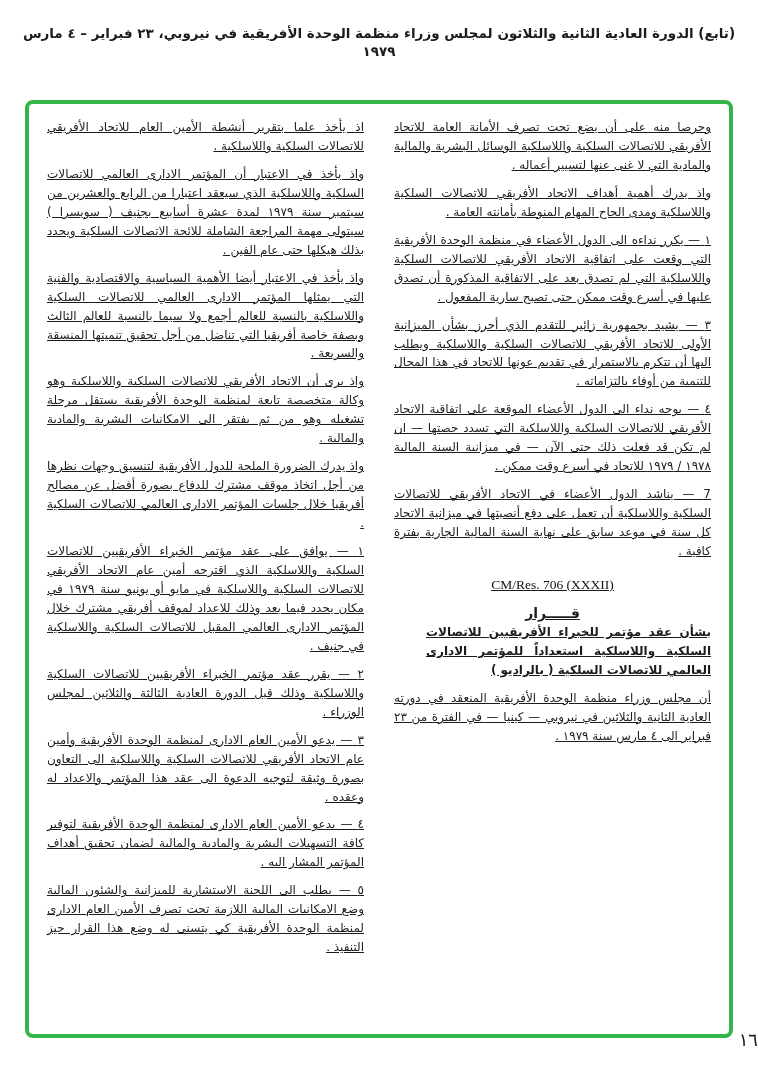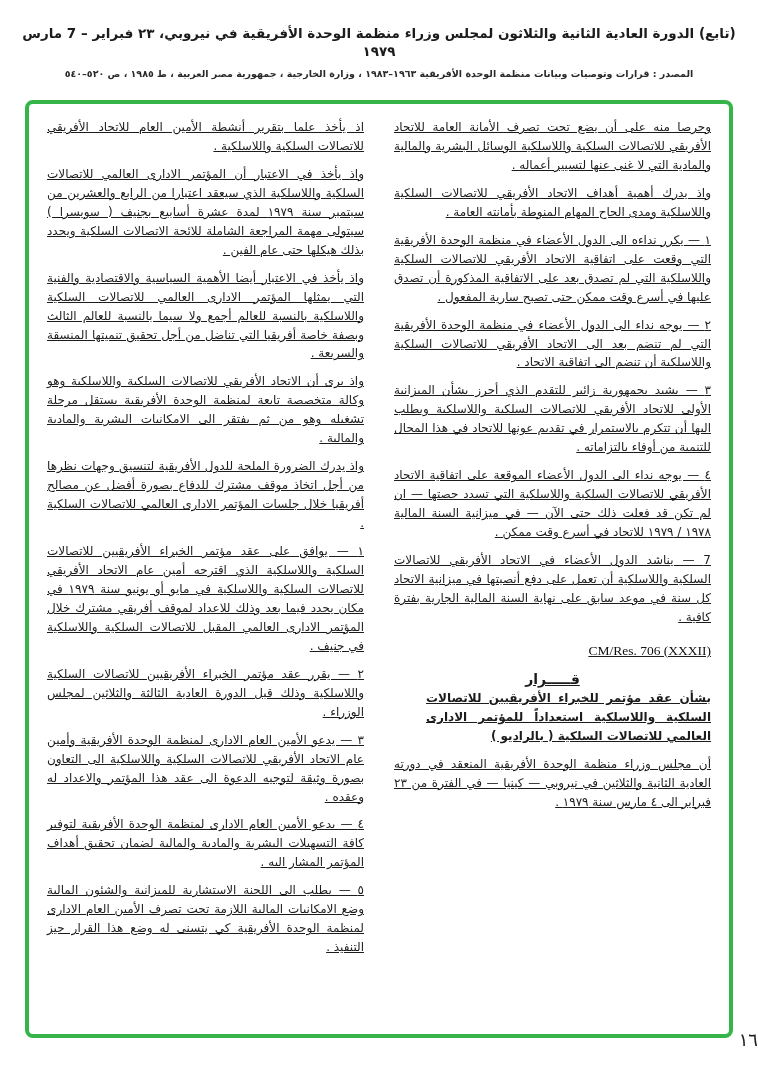--- a/index.html
+++ b/index.html
@@ -28,21 +28,21 @@
 
   .para {
     direction: rtl;
     font-size: 12px; line-height: 1.58;
     text-align: justify;
     margin: 0 0 9px 0;
   }
   .para.bold { font-weight: bold; margin-left: 32px; }
 
   .res-ref {
-    direction: ltr; text-align: right;
+    direction: ltr; text-align: center;
     font-family: "Liberation Serif", serif;
     font-size: 13.5px; color: #111;
     margin: 16px 0 12px 0;
   }
   .res-heading {
     direction: rtl; text-align: center;
     font-weight: bold; font-size: 14px;
     margin: 4px 0 2px 0;
   }
 
@@ -51,31 +51,29 @@
     text-align: right; font-size: 18px; letter-spacing: 4px;
     direction: rtl;
   }
 </style>
 </head>
 <body>
 
 <div class="page">
 
   <div class="header">
-    <div class="header-title">(تابع) الدورة العادية الثانية والثلاثون لمجلس وزراء منظمة الوحدة الأفريقية في نيروبي، ٢٣ فبراير – 7 مارس ١٩٧٩</div>
-    <div class="header-source">المصدر : قرارات وتوصيات وبيانات منظمة الوحدة الأفريقية ١٩٦٣–١٩٨٣ ، وزارة الخارجية ، جمهورية مصر العربية ، ط ١٩٨٥ ، ص ٥٢٠–٥٤٠</div>
+    <div class="header-title">(تابع) الدورة العادية الثانية والثلاثون لمجلس وزراء منظمة الوحدة الأفريقية في نيروبي، ٢٣ فبراير – ٤ مارس ١٩٧٩</div>
   </div>
 
   <div class="content-box">
 
     <div class="col">
       <p class="para">وحرصا منه على أن يضع تحت تصرف الأمانة العامة للاتحاد الأفريقي للاتصالات السلكية واللاسلكية الوسائل البشرية والمالية والمادية التي لا غنى عنها لتسيير أعماله .</p>
       <p class="para">واذ يدرك أهمية أهداف الاتحاد الأفريقي للاتصالات السلكية واللاسلكية ومدى الحاح المهام المنوطة بأمانته العامة .</p>
       <p class="para">١ — يكرر نداءه الى الدول الأعضاء في منظمة الوحدة الأفريقية التي وقعت على اتفاقية الاتحاد الأفريقي للاتصالات السلكية واللاسلكية التي لم تصدق بعد على الاتفاقية المذكورة أن تصدق عليها في أسرع وقت ممكن حتى تصبح سارية المفعول .</p>
-      <p class="para">٢ — يوجه نداء الى الدول الأعضاء في منظمة الوحدة الأفريقية التي لم تنضم بعد الى الاتحاد الأفريقي للاتصالات السلكية واللاسلكية أن تنضم الى اتفاقية الاتحاد .</p>
       <p class="para">٣ — يشيد بجمهورية زائير للتقدم الذي أحرز بشأن الميزانية الأولى للاتحاد الأفريقي للاتصالات السلكية واللاسلكية ويطلب اليها أن تتكرم بالاستمرار في تقديم عونها للاتحاد في هذا المجال للتنمية من أوفاء بالتزاماته .</p>
       <p class="para">٤ — يوجه نداء الى الدول الأعضاء الموقعة على اتفاقية الاتحاد الأفريقي للاتصالات السلكية واللاسلكية التي تسدد حصتها — ان لم تكن قد فعلت ذلك حتى الآن — في ميزانية السنة المالية ١٩٧٨ / ١٩٧٩ للاتحاد في أسرع وقت ممكن .</p>
       <p class="para">7 — يناشد الدول الأعضاء في الاتحاد الأفريقي للاتصالات السلكية واللاسلكية أن تعمل على دفع أنصبتها في ميزانية الاتحاد كل سنة في موعد سابق على نهاية السنة المالية الجارية بفترة كافية .</p>
 
       <div class="res-ref">CM/Res. 706 (XXXII)</div>
       <div class="res-heading">قـــــرار</div>
       <p class="para bold">بشأن عقد مؤتمر للخبراء الأفريقيين للاتصالات السلكية واللاسلكية استعداداً للمؤتمر الادارى العالمي للاتصالات السلكية ( بالراديو )</p>
       <p class="para">أن مجلس وزراء منظمة الوحدة الأفريقية المنعقد في دورته العادية الثانية والثلاثين في نيروبي — كينيا — في الفترة من ٢٣ فبراير الى ٤ مارس سنة ١٩٧٩ .</p>
     </div>
 

